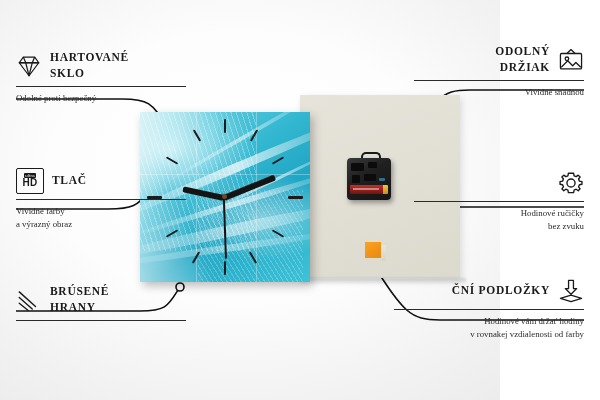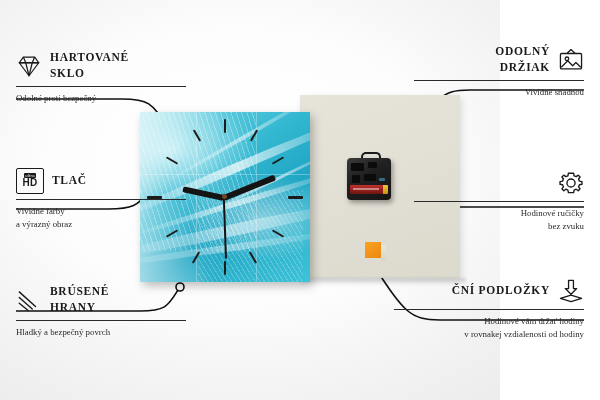--- a/index.html
+++ b/index.html
@@ -257,23 +257,20 @@
           <path d="M4,13 L20,27"></path>
           <path d="M4,20 L15,29"></path>
         </g>
       </svg>
       <div class="feat-title">
         <div>BRÚSENÉ</div>
         <div>HRANY</div>
       </div>
     </div>
     <div class="rule"></div>
-    <div class="feat-desc">
-      <div>Hladký a bezpečný povrch</div>
-    </div>
   </div>
 
   <div class="feat right" style="left:414px;top:44px;">
     <div class="feat-head">
       <svg class="icon" viewBox="0 0 32 32">
         <g fill="none" stroke="#1a1a1a" stroke-width="1.6" stroke-linejoin="round">
           <rect x="3" y="8" width="26" height="19" rx="1.5"></rect>
           <path d="M16,3 L11,8 M16,3 L21,8"></path>
           <circle cx="11" cy="14.5" r="2.2"></circle>
           <path d="M4,25 L12,17 L18,23 L22,19 L28,25"></path>
@@ -314,17 +311,17 @@
           <path d="M16,21 L29,25 L16,29 L3,25 Z"></path>
         </g>
       </svg>
       <div class="feat-title">
         <div>ČNÍ PODLOŽKY</div>
       </div>
     </div>
     <div class="rule"></div>
     <div class="feat-desc">
       <div>Hodinové vám držať hodiny</div>
-      <div>v rovnakej vzdialenosti od hodiny</div>
+      <div>v rovnakej vzdialenosti od farby</div>
     </div>
   </div>
 
 </div>
 
 </body></html>

